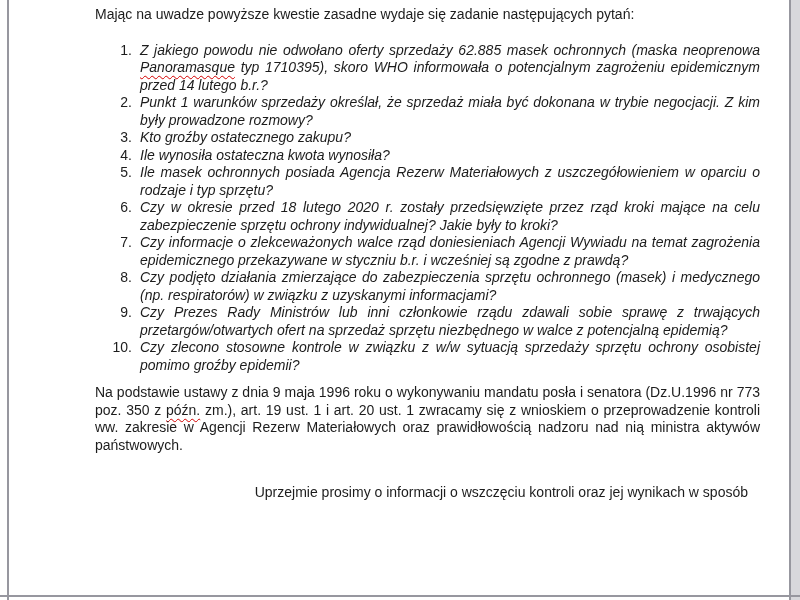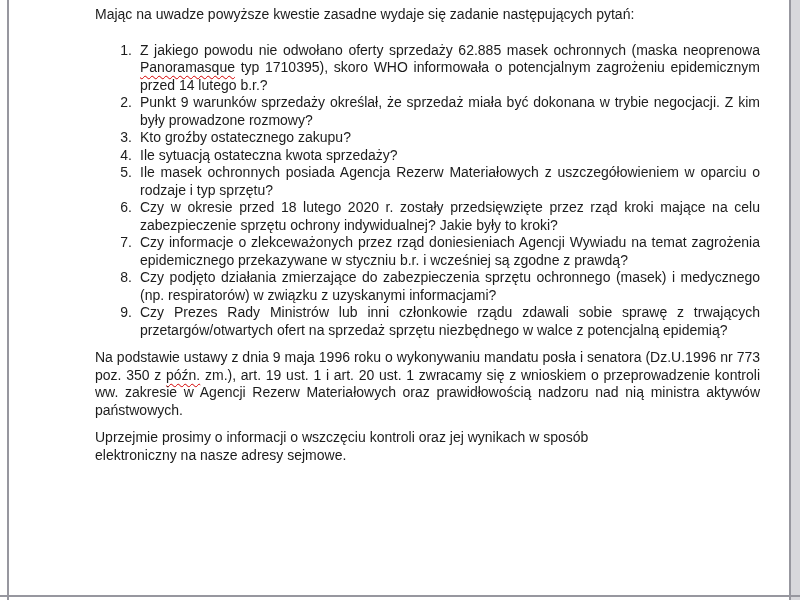--- a/index.html
+++ b/index.html
@@ -63,28 +63,29 @@
   }
   .q-num {
     flex: 0 0 45px;
     box-sizing: border-box;
     text-align: right;
     padding-right: 8px;
   }
   .q-text {
     flex: 1 1 auto;
     text-align: justify;
+    font-style: italic;
   }
   .para-legal {
     text-align: justify;
-    margin: 0 0 10px 0;
+    margin: 0 0 30px 0;
   }
   .para-closing {
-    text-align: left;
-    margin: 0;
+    text-align: right;
+    margin: 12px;
   }
   .misspelled {
     text-decoration: underline;
     text-decoration-style: wavy;
     text-decoration-color: #d40000;
     text-decoration-thickness: 1px;
     text-underline-offset: 3px;
   }
 </style>
 </head>
@@ -103,62 +104,65 @@
 
     <div class="qlist">
 
       <div class="q-item">
         <span class="q-num">1.</span>
         <div class="q-text"><span>Z jakiego powodu nie odwołano oferty sprzedaży 62.885 masek ochronnych (maska neoprenowa </span><span class="misspelled">Panoramasque</span><span> typ 1710395), skoro WHO informowała o potencjalnym zagrożeniu epidemicznym przed 14 lutego b.r.?</span></div>
       </div>
 
       <div class="q-item">
         <span class="q-num">2.</span>
-        <div class="q-text">Punkt 9 warunków sprzedaży określał, że sprzedaż miała być dokonana w trybie negocjacji. Z kim były prowadzone rozmowy?</div>
+        <div class="q-text">Punkt 1 warunków sprzedaży określał, że sprzedaż miała być dokonana w trybie negocjacji. Z kim były prowadzone rozmowy?</div>
       </div>
 
       <div class="q-item">
         <span class="q-num">3.</span>
         <div class="q-text">Kto groźby ostatecznego zakupu?</div>
       </div>
 
       <div class="q-item">
         <span class="q-num">4.</span>
-        <div class="q-text">Ile sytuacją ostateczna kwota sprzedaży?</div>
+        <div class="q-text">Ile wynosiła ostateczna kwota wynosiła?</div>
       </div>
 
       <div class="q-item">
         <span class="q-num">5.</span>
         <div class="q-text">Ile masek ochronnych posiada Agencja Rezerw Materiałowych z uszczegółowieniem w oparciu o rodzaje i typ sprzętu?</div>
       </div>
 
       <div class="q-item">
         <span class="q-num">6.</span>
         <div class="q-text">Czy w okresie przed 18 lutego 2020 r. zostały przedsięwzięte przez rząd kroki mające na celu zabezpieczenie sprzętu ochrony indywidualnej? Jakie były to kroki?</div>
       </div>
 
       <div class="q-item">
         <span class="q-num">7.</span>
-        <div class="q-text">Czy informacje o zlekceważonych przez rząd doniesieniach Agencji Wywiadu na temat zagrożenia epidemicznego przekazywane w styczniu b.r. i wcześniej są zgodne z prawdą?</div>
+        <div class="q-text">Czy informacje o zlekceważonych walce rząd doniesieniach Agencji Wywiadu na temat zagrożenia epidemicznego przekazywane w styczniu b.r. i wcześniej są zgodne z prawdą?</div>
       </div>
 
       <div class="q-item">
         <span class="q-num">8.</span>
         <div class="q-text">Czy podjęto działania zmierzające do zabezpieczenia sprzętu ochronnego (masek) i medycznego (np. respiratorów) w związku z uzyskanymi informacjami?</div>
       </div>
 
       <div class="q-item">
         <span class="q-num">9.</span>
         <div class="q-text">Czy Prezes Rady Ministrów lub inni członkowie rządu zdawali sobie sprawę z trwających przetargów/otwartych ofert na sprzedaż sprzętu niezbędnego w walce z potencjalną epidemią?</div>
       </div>
 
+      <div class="q-item">
+        <span class="q-num">10.</span>
+        <div class="q-text">Czy zlecono stosowne kontrole w związku z w/w sytuacją sprzedaży sprzętu ochrony osobistej pomimo groźby epidemii?</div>
+      </div>
 
     </div>
 
     <p class="para-legal"><span>Na podstawie ustawy z dnia 9 maja 1996 roku o wykonywaniu mandatu posła i senatora (Dz.U.1996 nr 773 poz. 350 z </span><span class="misspelled">późn.</span><span> zm.), art. 19 ust. 1 i art. 20 ust. 1 zwracamy się z wnioskiem o przeprowadzenie kontroli ww. zakresie w Agencji Rezerw Materiałowych oraz prawidłowością nadzoru nad nią ministra aktywów państwowych.</span></p>
 
     <div class="para-closing">
       <div>Uprzejmie prosimy o informacji o wszczęciu kontroli oraz jej wynikach w sposób</div>
-      <div>elektroniczny na nasze adresy sejmowe.</div>
     </div>
 
   </div>
 </div>
 
 </body></html>

